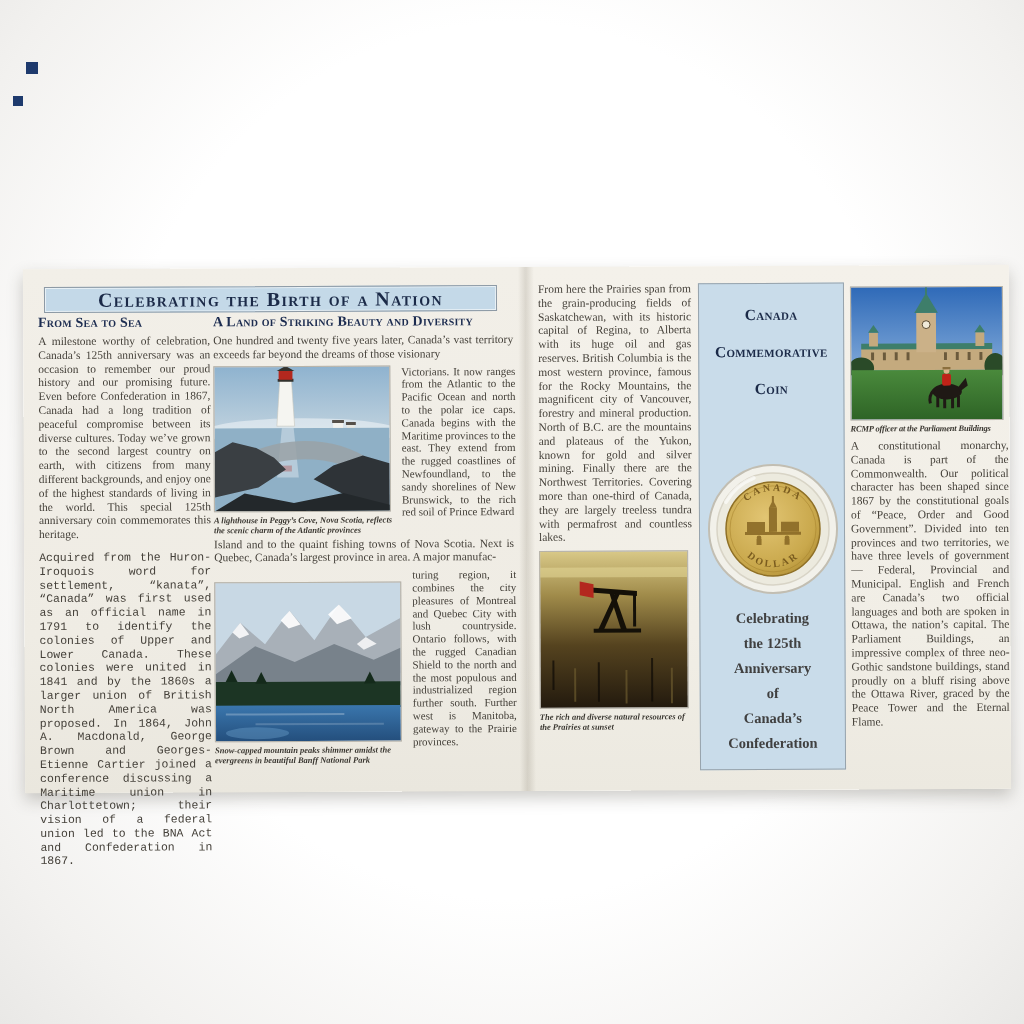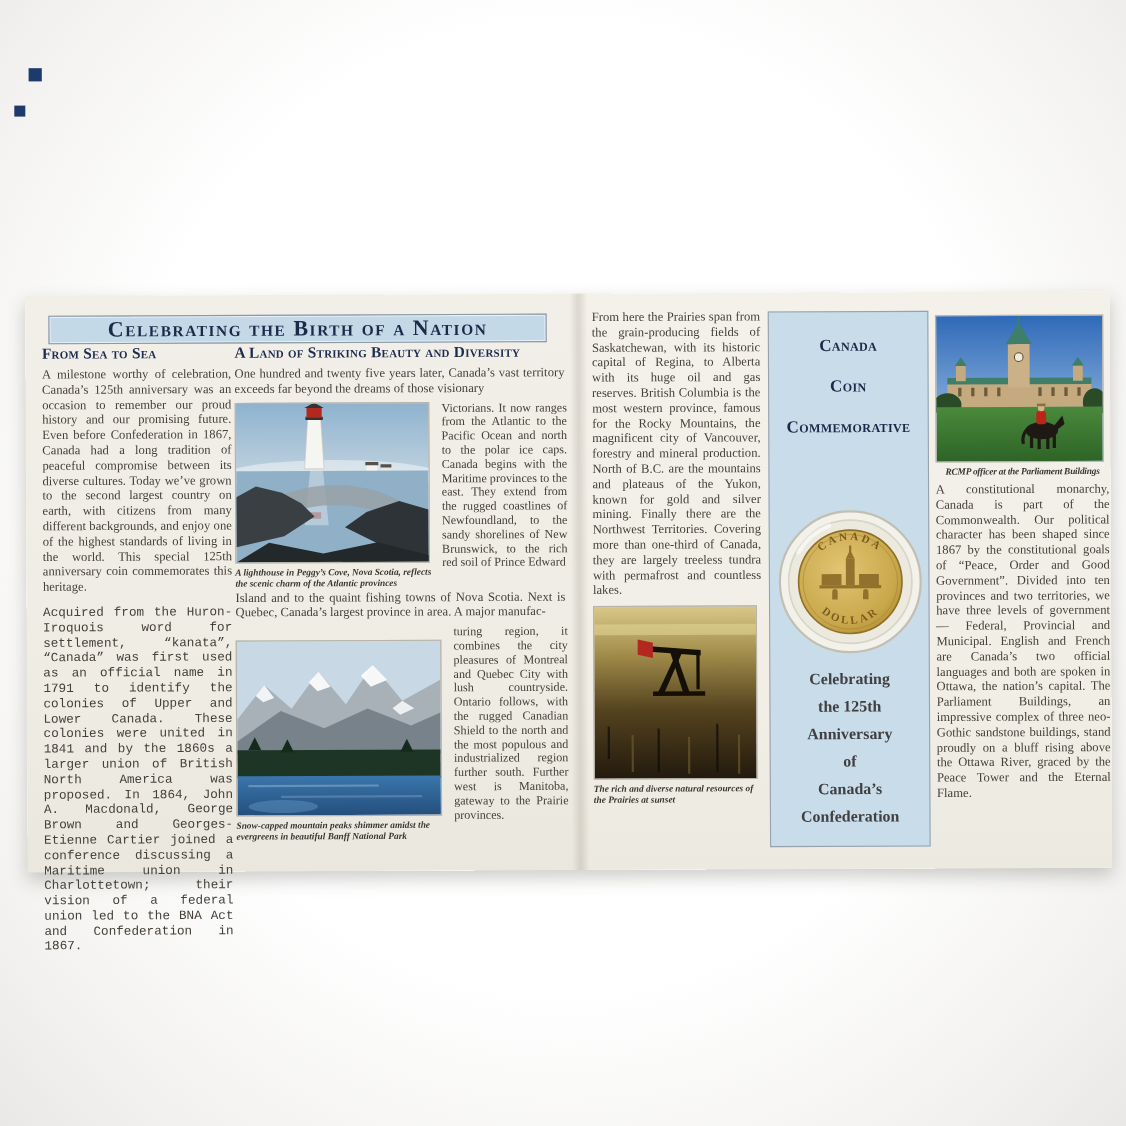--- a/index.html
+++ b/index.html
@@ -19,21 +19,21 @@
   .banner { position:absolute; left:21px; top:18px; width:453px; height:26px;
             background:#c4d9e8; border:1px solid #8d99a4; box-shadow: inset 0 0 0 1px #e9f1f6;
             display:flex; align-items:center; justify-content:center; }
   .banner span { font-variant:small-caps; font-weight:bold; font-size:20px; letter-spacing:1.4px; color:#1b2a48; }
 
   .colhead { font-variant:small-caps; font-weight:bold; font-size:14px; line-height:16px;
              color:#1c2c50; letter-spacing:.2px; margin-bottom:4px; }
   .body   { font-size:11.5px; line-height:13.8px; color:#45413a; text-align:justify; }
   .side   { font-size:11px;  line-height:12.8px; }
   .caption{ font-style:italic; font-weight:bold; font-size:8.5px; line-height:10px; color:#3a3731; margin-top:3px; }
-  .nowrap { white-space:nowrap; letter-spacing:-.2px;text-align:center; }
+  .nowrap { white-space:nowrap; letter-spacing:-.2px; }
 
   .col { position:absolute; }
   .col1 { left:15px; top:46px; width:172px; }
   .col2 { left:190px; top:46px; width:302px; }
   .col3 { left:515px; top:16px; width:153px; }
   .col4 { left:827px; top:17px; width:158px; }
   .p2 { margin-top:9px;font-family:Liberation Mono, monospace; }
   .row { display:flex; margin-top:4px; }
   .photo { border:1px solid #b7b3a8; background:#ccc; display:block; }
   .stack { flex:0 0 auto; }
@@ -169,22 +169,22 @@
           <rect x="112" y="108" width="2" height="44" fill="#0e0a06"></rect>
           <rect x="132" y="118" width="2" height="36" fill="#6b5a2e"></rect>
         </g>
       </svg>
       <div class="caption" style="width:150px;">The rich and diverse natural resources of the Prairies at sunset</div>
     </div>
 
     <div class="panel">
       <div class="panel-title">
         <div>Canada</div>
+        <div>Commemorative</div>
         <div>Coin</div>
-        <div>Commemorative</div>
       </div>
       <div class="coin-wrap">
         <svg width="134" height="134" viewBox="0 0 134 134" role="img">
           <defs>
             <radialGradient id="gold1" cx="0.42" cy="0.38" r="0.75">
               <stop offset="0" stop-color="#e2c573"></stop>
                 <stop offset="0.7" stop-color="#c9a84c"></stop>
                 <stop offset="1" stop-color="#a9872f"></stop>
             </radialGradient>
             <path id="arcTop" d="M 29,67 A 38,38 0 0 1 105,67" fill="none"></path>

